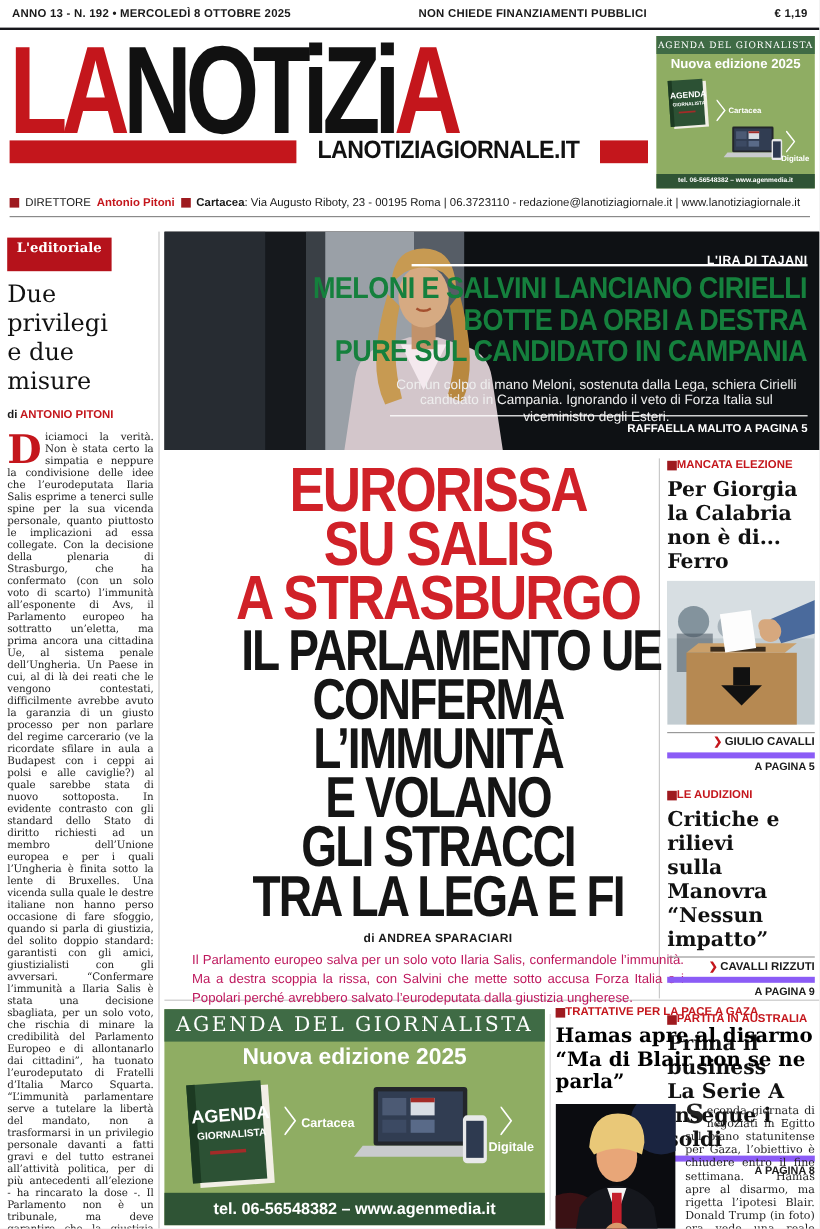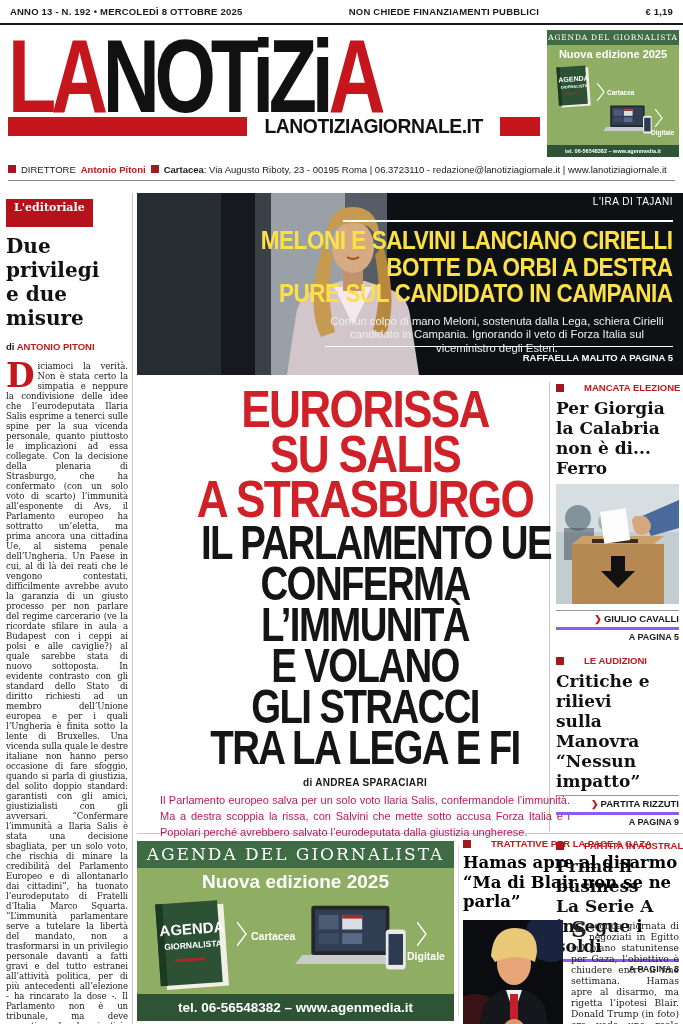--- a/index.html
+++ b/index.html
@@ -28,60 +28,60 @@
 
   
   .direttore{position:absolute;left:8px;top:158px;width:667px;height:22px;display:flex;align-items:center;gap:5px;font-size:9.5px;border-bottom:1px solid #8a8a8a;}
   .sq{width:8px;height:8px;background:#9e1a1f;display:inline-block;flex:0 0 auto;}
   .dir-name{color:#c4161c;font-weight:bold;}
   .dir-label{font-weight:normal;}
 
   
   .banner{position:absolute;left:137px;top:193px;width:546px;height:182px;background:#14171b;overflow:hidden;}
   .banner svg{position:absolute;left:0;top:0;}
-  .banner .kicker{position:absolute;top:3px;right:10px;color:#fff;font-size:10px;font-weight:normal;letter-spacing:.5px;}
+  .banner .kicker{position:absolute;top:19px;right:10px;color:#fff;font-size:10px;font-weight:bold;letter-spacing:.5px;}
   .banner .rule-top{position:absolute;top:27px;right:10px;width:330px;height:2px;background:#fff;}
-  .banner .hl{position:absolute;top:34px;right:10px;text-align:right;color:#fde047;cursor:pointer;}
+  .banner .hl{position:absolute;top:34px;right:10px;text-align:right;color:#15803d;cursor:pointer;}
   .banner .hl .line{font-size:25px;font-weight:800;line-height:26.5px;white-space:nowrap;transform:scaleX(.9);transform-origin:100% 50%;letter-spacing:-.5px;}
   .banner .sub{position:absolute;top:122px;right:8px;width:356px;color:#eee;font-size:11.3px;line-height:13.4px;text-align:center;}
   .banner .rule-bot{position:absolute;top:153px;right:10px;width:348px;height:1px;background:#fff;}
   .banner .byline{position:absolute;top:159px;right:10px;color:#fff;font-size:9.5px;font-weight:bold;}
 
   
   .vline1{position:absolute;left:132px;top:193px;width:1px;height:831px;background:#c9c9c9;}
   .vline2{position:absolute;left:549px;top:382px;width:1px;height:450px;background:#c9c9c9;}
   .vline3{position:absolute;left:458px;top:845px;width:1px;height:172px;background:#ddd;}
   .hline2{position:absolute;left:137px;top:833px;width:546px;height:1px;background:#c9c9c9;}
 
   
   .editorial{position:absolute;left:6px;top:197px;width:122px;}
   .ed-tag{display:inline-block;background:#b5121b;color:#fff;font-family:"DejaVu Serif",serif;font-weight:bold;font-size:11px;padding:2px 8px 13px;}
-  .ed-title{font-family:"DejaVu Serif",serif;font-weight:bold;font-size:20px;line-height:24px;margin-top:7px;color:#111;cursor:pointer;}
+  .ed-title{font-family:"DejaVu Serif",serif;font-weight:normal;font-size:20px;line-height:24px;margin-top:7px;color:#111;cursor:pointer;}
   .ed-byline{margin-top:11px;font-size:9.5px;font-weight:bold;}
   .ed-byline .name{color:#c4161c;}
   .ed-body{margin-top:9px;font-family:"DejaVu Serif",serif;font-size:8.6px;line-height:10px;text-align:justify;letter-spacing:-.1px;height:742px;overflow:hidden;color:#222;}
   .dropcap{float:left;color:#c4161c;font-size:33px;line-height:28px;padding:1px 3px 0 0;font-weight:bold;font-family:"DejaVu Serif",serif;}
 
   
   .lead{position:absolute;left:137px;top:387px;width:410px;text-align:center;margin-left:23px;}
   .lead .rline{color:#d02128;font-size:52px;font-weight:800;line-height:45px;white-space:nowrap;transform:scaleX(.85);letter-spacing:-2px;cursor:pointer;}
   .lead .bline{color:#151515;font-size:48px;font-weight:800;line-height:41px;white-space:nowrap;transform:scaleX(.8);letter-spacing:-2px;cursor:pointer;}
   .lead .byline{margin-top:9px;font-size:10px;font-weight:bold;letter-spacing:.3px;}
   .lead .standfirst{margin-top:5px;font-size:11px;line-height:15.8px;text-align:justify;color:#be185d;}
   .lead .pages{margin-top:4px;color:#c4161c;font-weight:bold;font-size:9.5px;}
 
   
   .rail{position:absolute;left:556px;top:382px;width:123px;}
-  .kicker-row{display:flex;align-items:center;gap:20px;color:#c4161c;font-weight:bold;font-size:9.5px;white-space:nowrap;}
+  .kicker-row{display:flex;align-items:center;gap:0;color:#c4161c;font-weight:bold;font-size:9.5px;white-space:nowrap;}
   .rail .sec{margin-bottom:13px;}
   .rail-h{font-family:"DejaVu Serif",serif;font-weight:bold;font-size:17px;line-height:20px;margin-top:5px;color:#111;cursor:pointer;}
   .rail-photo{width:123px;height:120px;margin:6px 0 6px;display:block;}
   .author-row{border-top:1px solid #999;margin-top:4px;padding-top:2px;text-align:right;font-size:9.5px;font-weight:bold;}
   .chev{color:#c4161c;font-weight:bold;margin-right:2px;font-size:9px;}
-  .page-row{border-top:3px solid #8b5cf6;margin-top:3px;padding-top:2px;text-align:right;font-size:9px;font-weight:bold;}
+  .page-row{border-top:5px solid #8b5cf6;margin-top:3px;padding-top:2px;text-align:right;font-size:9px;font-weight:bold;}
 
   
   .ad{position:absolute;left:137px;top:841px;width:317px;height:180px;background:#8fad63;display:flex;flex-direction:column;cursor:pointer;}
   .ad .band{background:#3f6b45;color:#fff;font-family:"DejaVu Serif",serif;font-size:17px;letter-spacing:2px;text-align:center;padding:3px 0 4px;}
   .ad .adbody{flex:1;position:relative;}
   .ad .edition{text-align:center;color:#fff;font-weight:bold;font-size:19px;margin-top:3px;}
   .ad .lbl{position:absolute;color:#fff;font-weight:bold;font-size:10.5px;}
   .ad .contact{background:#2f5435;color:#fff;font-weight:bold;text-align:center;font-size:13.5px;padding:6px 0;}
 
   
@@ -256,21 +256,21 @@
     <div class="sec">
       <div class="kicker-row">
         <span class="sq"></span>
         <span>LE AUDIZIONI</span>
       </div>
       <div class="rail-h">
         <span>Critiche e rilievi</span><br>
         <span>sulla Manovra</span><br>
         <span>“Nessun impatto”</span>
       </div>
-      <div class="author-row"><span class="chev">❯</span><span>PARTITA RIZZUTI</span></div>
+      <div class="author-row"><span class="chev">❯</span><span>CAVALLI RIZZUTI</span></div>
       <div class="page-row">A PAGINA 9</div>
     </div>
 
     <div class="sec">
       <div class="kicker-row">
         <span class="sq"></span>
         <span>PARTITA IN AUSTRALIA</span>
       </div>
       <div class="rail-h">
         <span>Prima il business</span><br>

